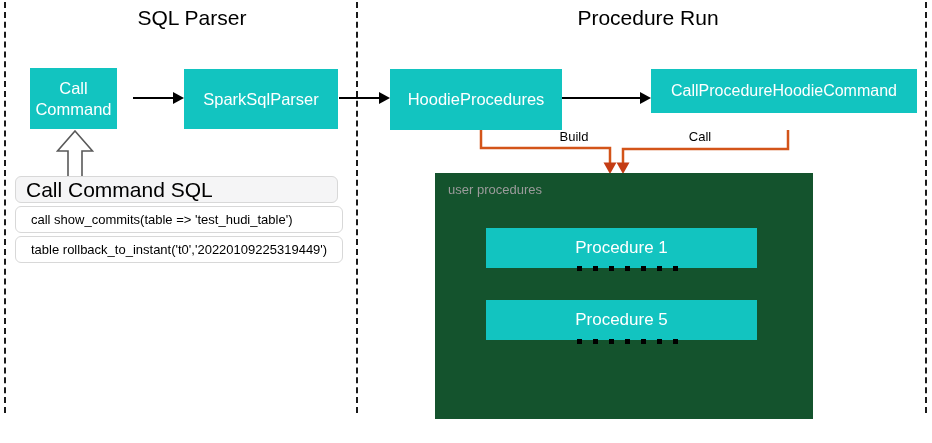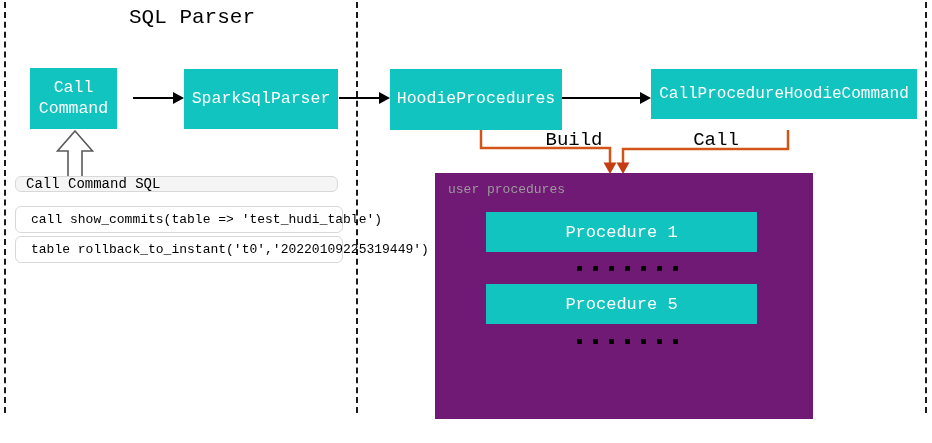--- a/index.html
+++ b/index.html
@@ -1,62 +1,63 @@
 <!DOCTYPE html>
 <html><head>
 <meta charset="utf-8">
 <style>
   html,body{margin:0;padding:0;background:#fff;}
   .stage{
     position:relative;width:932px;height:443px;background:#ffffff;
-    font-family:Liberation Mono, monospace;color:#000;overflow:hidden;
+    font-family:Liberation Sans, sans-serif;color:#000;overflow:hidden;
   }
   .dashline{position:absolute;top:2px;height:411px;width:0;border-left:2px dashed #1a1a1a;}
   .sec-title{position:absolute;top:6px;width:220px;text-align:center;font-size:21px;color:#000;}
   .tealbox{
     position:absolute;background:#12C4C0;color:#fff;display:flex;align-items:center;
     justify-content:center;text-align:center;font-size:16.5px;line-height:1.25;padding:0 4px;box-sizing:border-box;
   }
   .hline{position:absolute;height:2px;background:#000;top:97px;}
   .ahead{position:absolute;width:0;height:0;top:92px;
     border-top:6px solid transparent;border-bottom:6px solid transparent;border-left:11px solid #000;}
   .sqlhead{
-    position:absolute;left:15px;top:176px;width:323px;height:16px;background:#f5f5f6;
+    position:absolute;left:15px;top:176px;width:323px;height:27px;background:#f5f5f6;
     border:1px solid #d8d8d8;border-radius:6px;box-sizing:border-box;
-    display:flex;align-items:center;padding-left:10px;font-size:14px;
+    display:flex;align-items:center;padding-left:10px;font-size:21px;
   }
   .sqlrow{
     position:absolute;left:15px;width:328px;height:27px;background:#fff;
     border:1px solid #d8d8d8;border-radius:6px;box-sizing:border-box;
     display:flex;align-items:center;padding-left:15px;font-size:13px;white-space:nowrap;
   }
-  .edge-label{position:absolute;top:129px;width:80px;text-align:center;font-size:19px;background:transparent;}
-  .purple-panel{position:absolute;left:435px;top:173px;width:378px;height:246px;background:#701a75;}
+  .edge-label{position:absolute;top:129px;width:80px;text-align:center;font-size:13px;background:transparent;}
+  .purple-panel{position:absolute;left:435px;top:173px;width:378px;height:246px;background:#14532d;}
   .up-label{position:absolute;left:13px;top:9px;font-size:13px;color:#9b9b9b;}
   .procbox{position:absolute;left:51px;width:271px;height:40px;background:#12C4C0;color:#fff;
-    display:flex;align-items:center;justify-content:center;font-size:17px;}
+    display:flex;align-items:center;justify-content:center;font-size:17px;margin-top:16px;}
   .dotsrow{position:absolute;left:142px;width:101px;height:5px;
     background:repeating-linear-gradient(to right,#000 0 5px,transparent 5px 16px);}
   svg{position:absolute;}
 </style>
 </head>
 <body>
 
 <div class="stage">
 
   <div class="dashline" style="left:4px"></div>
   <div class="dashline" style="left:356px"></div>
   <div class="dashline" style="left:925px"></div>
 
   <div class="sec-title" style="left:82px">SQL Parser</div>
+  <div class="sec-title" style="left:538px">Procedure Run</div>
 
   <div class="tealbox" style="left:30px;top:68px;width:87px;height:61px">Call Command</div>
   <div class="tealbox" style="left:390px;top:69px;width:172px;height:61px">HoodieProcedures</div>
   <div class="tealbox" style="left:184px;top:69px;width:154px;height:60px">SparkSqlParser</div>
-  <div class="tealbox" style="left:651px;top:69px;width:266px;height:50px;font-size:16px">CallProcedureHoodieCommand</div>
+  <div class="tealbox" style="left:651px;top:69px;width:266px;height:44px;font-size:16px">CallProcedureHoodieCommand</div>
 
   <div class="hline" style="left:133px;width:41px"></div>
   <div class="ahead" style="left:173px"></div>
 
   <div class="hline" style="left:339px;width:41px"></div>
   <div class="ahead" style="left:379px"></div>
 
   <div class="hline" style="left:562px;width:79px"></div>
   <div class="ahead" style="left:640px"></div>
 
@@ -68,21 +69,21 @@
   <div class="sqlrow" style="top:206px">call show_commits(table =&gt; 'test_hudi_table')</div>
   <div class="sqlrow" style="top:236px">table rollback_to_instant('t0','20220109225319449')</div>
 
   <svg style="left:430px;top:125px" width="380" height="55" viewBox="0 0 380 55">
     <path d="M 51 5 L 51 23 L 180 23 L 180 39" fill="none" stroke="#D35419" stroke-width="2.5"></path>
     <polygon points="173.5,37.5 186.5,37.5 180,49" fill="#C43C14"></polygon>
     <path d="M 358 5 L 358 24 L 193 24 L 193 39" fill="none" stroke="#D35419" stroke-width="2.5"></path>
     <polygon points="186.5,37.5 199.5,37.5 193,49" fill="#C43C14"></polygon>
   </svg>
   <div class="edge-label" style="left:534px">Build</div>
-  <div class="edge-label" style="left:676px">Call</div>
+  <div class="edge-label" style="left:660px">Call</div>
 
   <div class="purple-panel">
     <div class="up-label">user procedures</div>
 
     <div class="procbox" style="top:39px">Procedure 1</div>
     <div class="dotsrow" style="top:93px"></div>
     <div class="procbox" style="top:111px">Procedure 5</div>
     <div class="dotsrow" style="top:166px"></div>
   </div>
 

